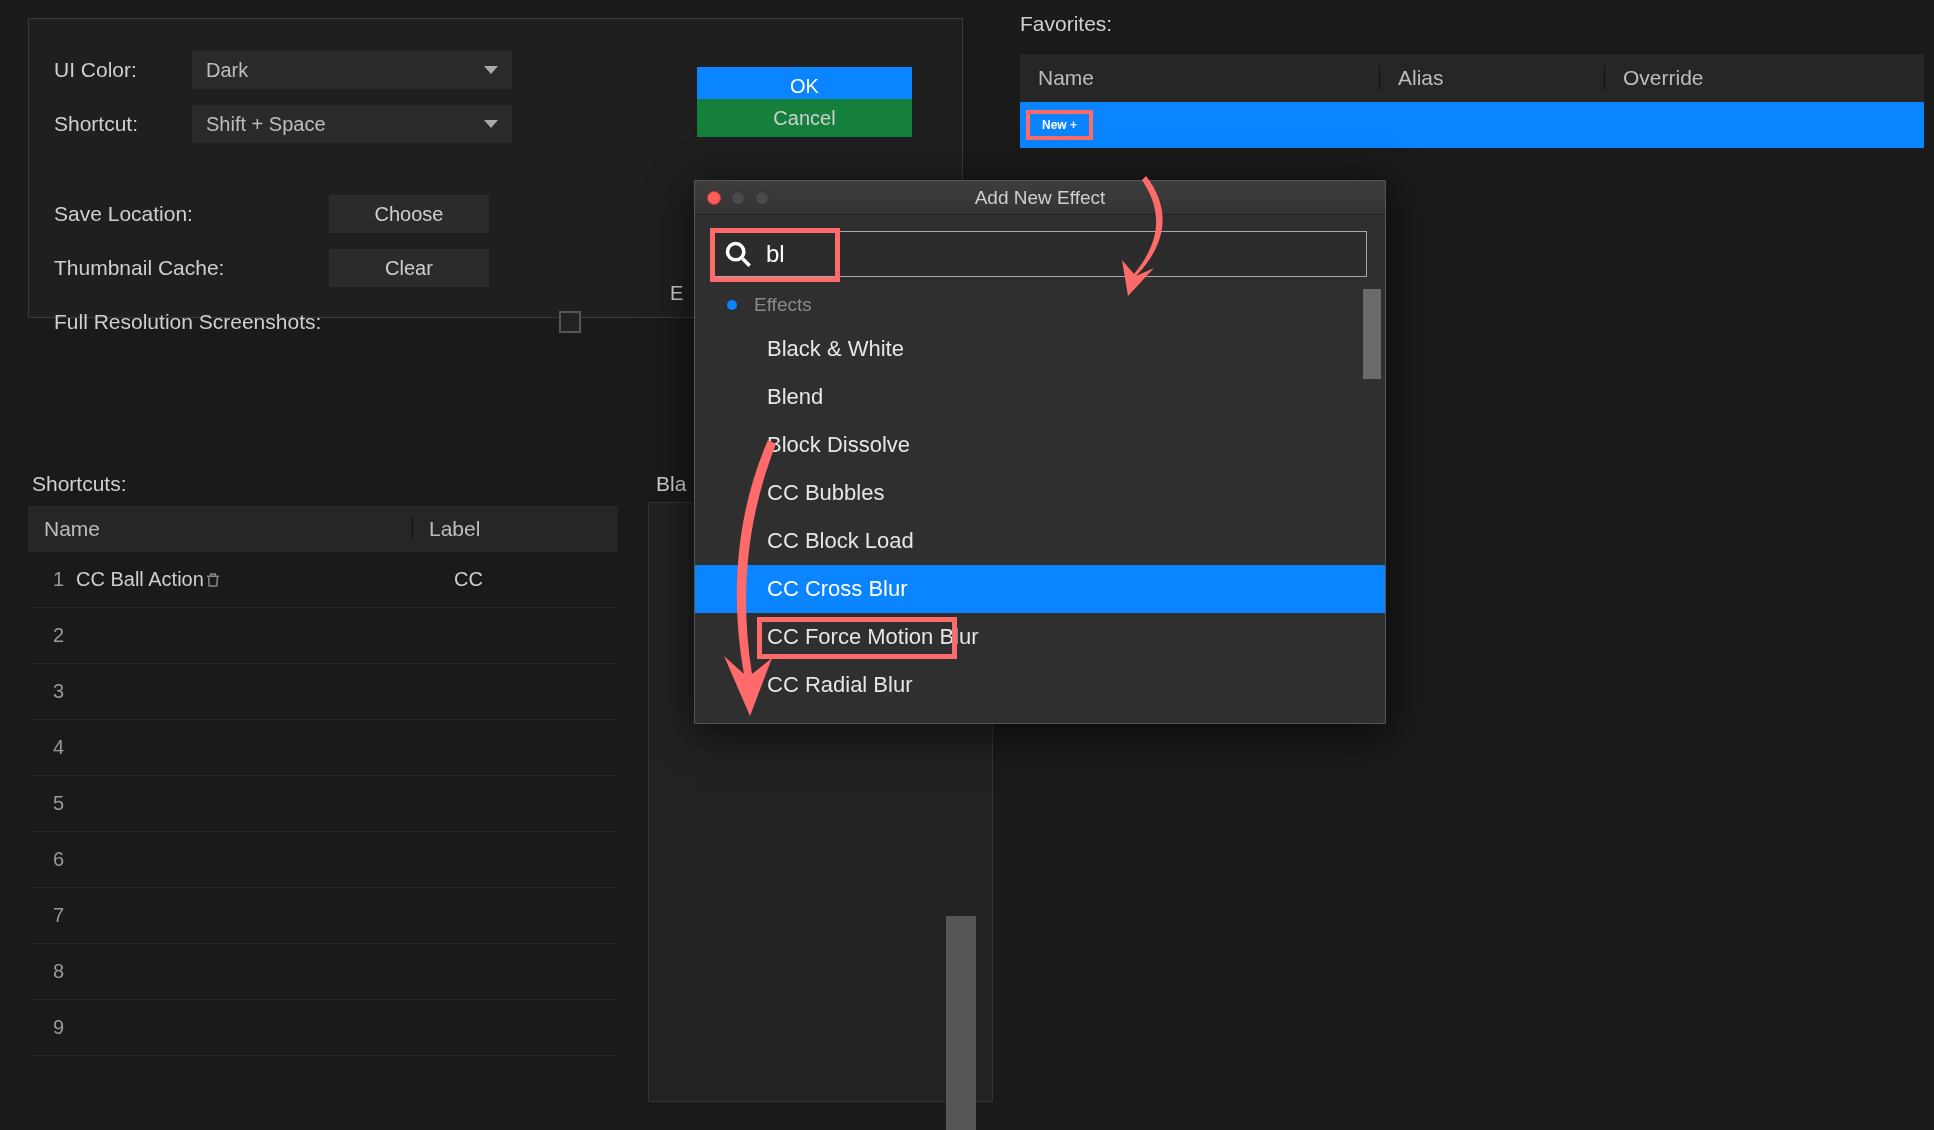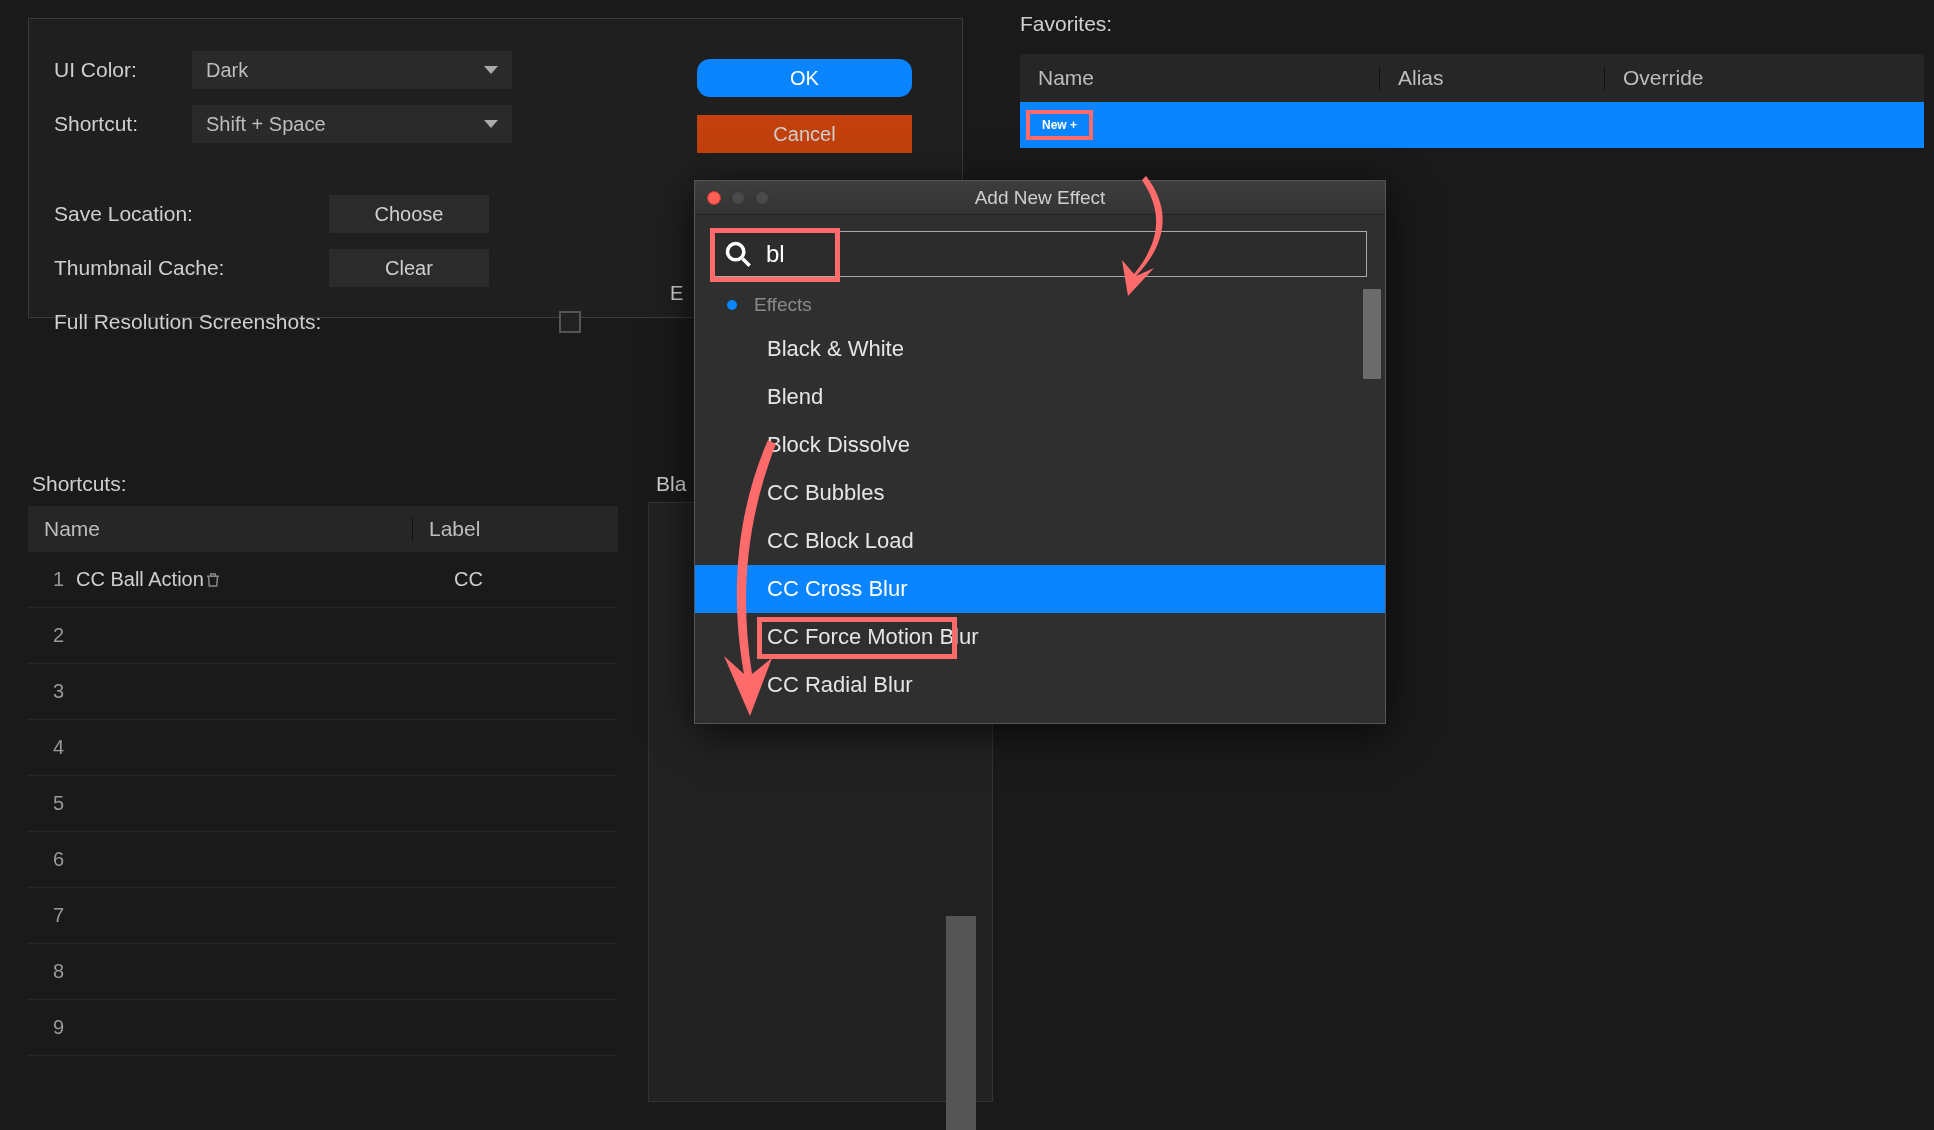--- a/index.html
+++ b/index.html
@@ -61,30 +61,29 @@
       justify-content: center;
       font-size: 20px;
       cursor: pointer;
     }
     .btn-ok {
       width: 215px;
       background: #0a84ff;
       color: #fff;
       position: absolute;
       right: 50px;
-      top: 40px;
-      border-radius: 13px;
+      top: 48px;
     }
     .btn-cancel {
       width: 215px;
-      background: #c2410c;
+      background: #15803d;
       color: #cfcfcf;
       position: absolute;
       right: 50px;
-      top: 96px;
+      top: 80px;
     }
     .btn-choose, .btn-clear {
       width: 160px;
       background: #2b2b2b;
       color: #cfcfcf;
       margin-left: 20px;
     }
     .checkbox {
       width: 22px; height: 22px;
       border: 2px solid #555;

